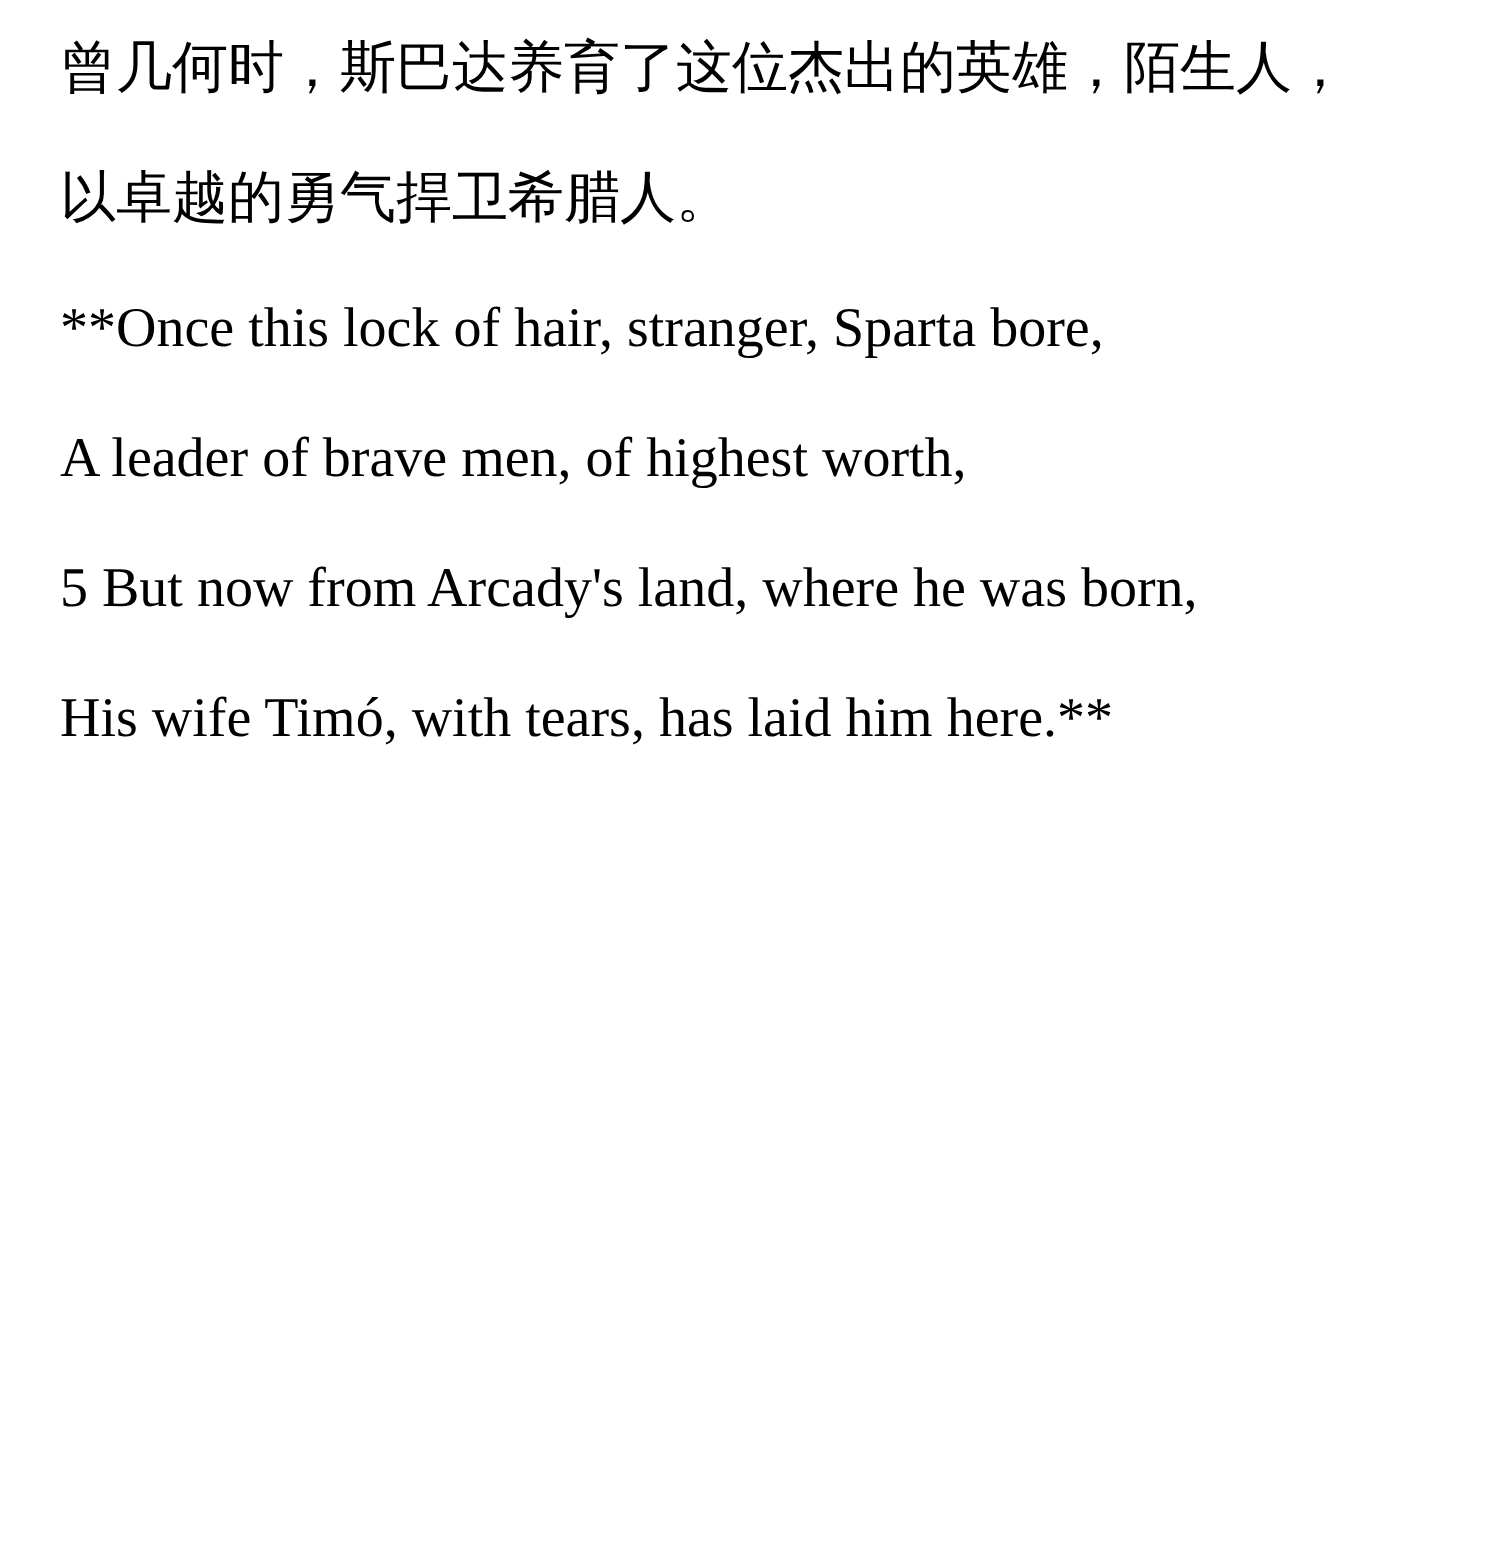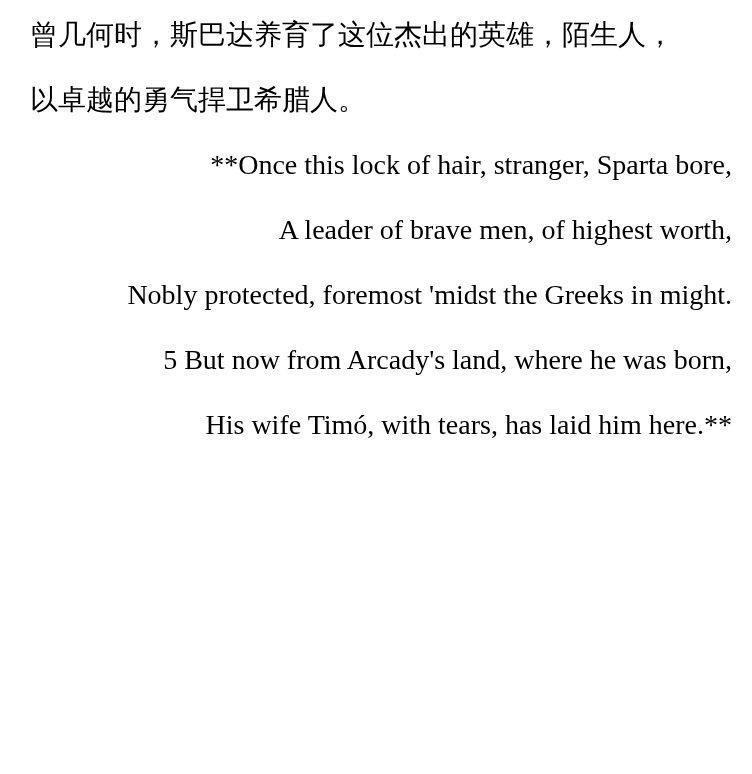--- a/index.html
+++ b/index.html
@@ -4,44 +4,42 @@
 <style>
   html, body {
     margin: 0;
     padding: 0;
     background: #ffffff;
   }
   .page {
     width: 752px;
     height: 774px;
     box-sizing: border-box;
-    padding: 2px 20px 0 30px;
+    padding: 2px 36px 0 30px;
     background: #ffffff;
     overflow: hidden;
   }
   .line {
     margin: 0;
     height: 65px;
     line-height: 65px;
     font-size: 28px;
     color: #000000;
     white-space: nowrap;
   }
   .zh {
     font-family: "Liberation Serif", "DejaVu Serif", "SimSun", serif;
   }
   .en {
     font-family: "Liberation Serif", "DejaVu Serif", serif;
-    text-align: right;
   }
 </style>
 </head>
 <body>
 
 <div class="page">
   <p class="line zh">曾几何时，斯巴达养育了这位杰出的英雄，陌生人，</p>
   <p class="line zh">以卓越的勇气捍卫希腊人。</p>
   <p class="line en">**Once this lock of hair, stranger, Sparta bore,</p>
   <p class="line en">A leader of brave men, of highest worth,</p>
-  <p class="line en">Nobly protected, foremost 'midst the Greeks in might.</p>
   <p class="line en">5 But now from Arcady's land, where he was born,</p>
   <p class="line en">His wife Timó, with tears, has laid him here.**</p>
 </div>
 
 </body></html>

